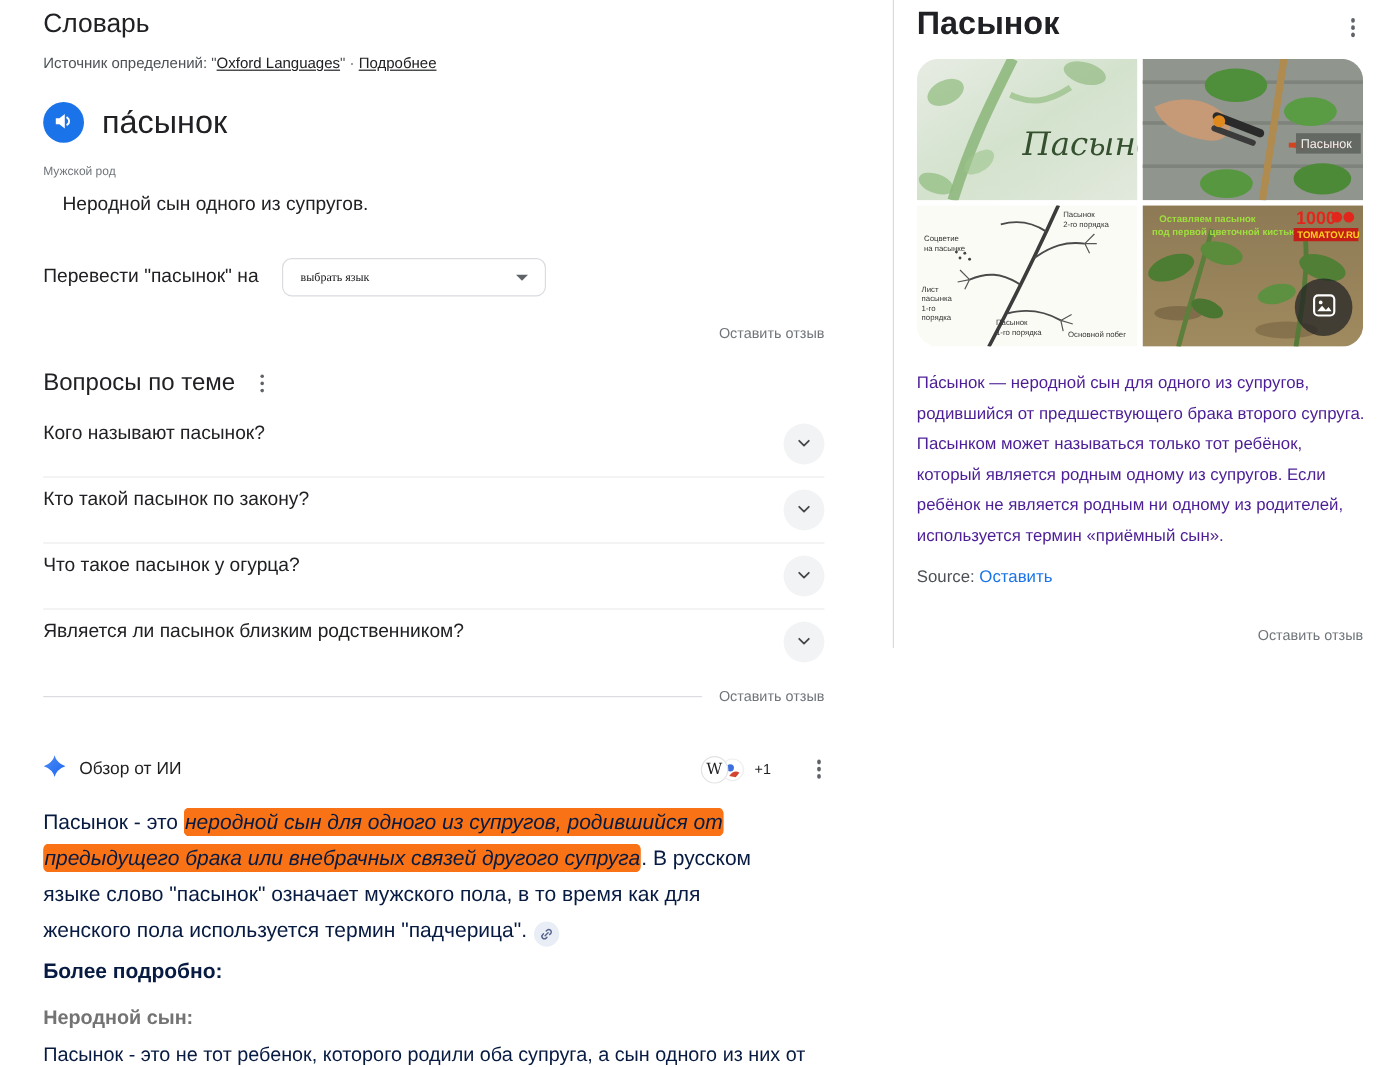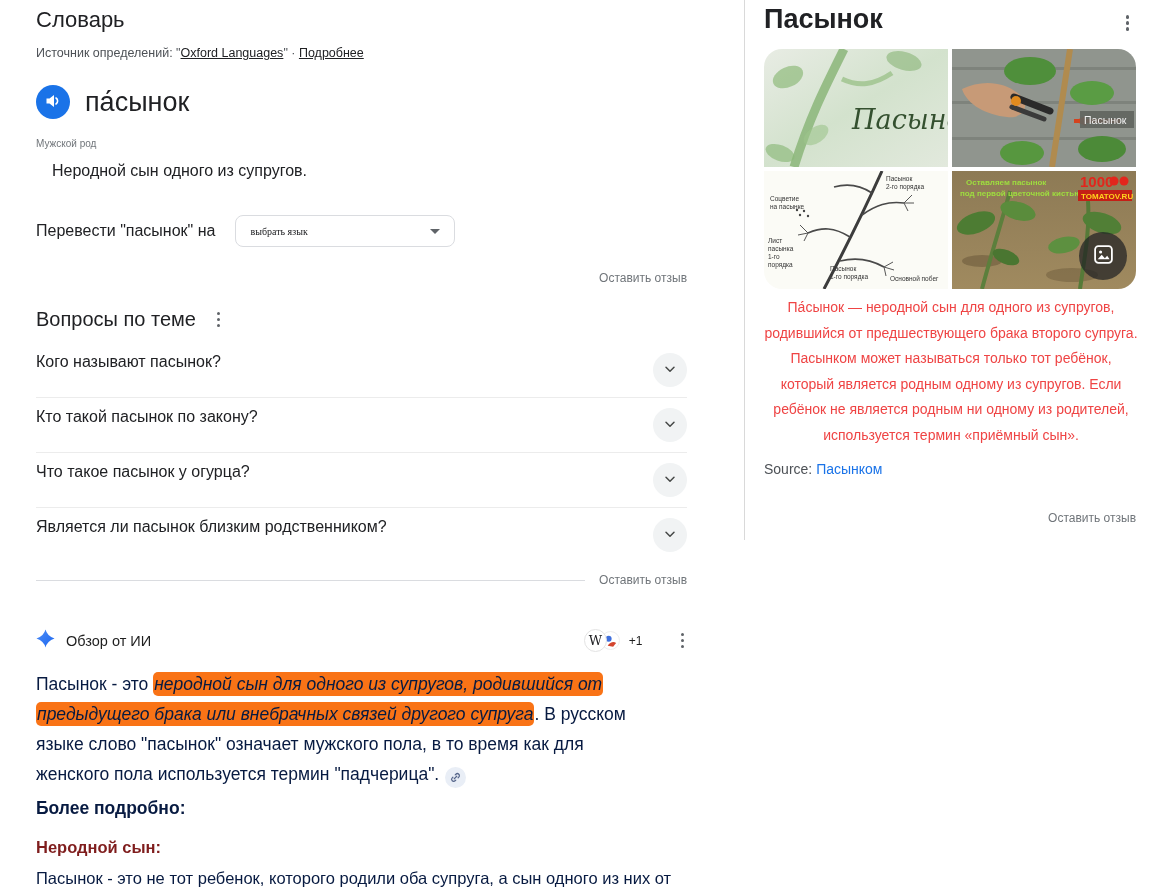--- a/index.html
+++ b/index.html
@@ -67,42 +67,42 @@
   .plus-count { font-size:12px; color:#1f1f1f; margin-left:2px; }
   .ai-kebab { margin-left:28px; }
 
   .ai-p1 { margin-top:17px; width:604px; font-size:17.5px; line-height:30px; color:#071a41; }
   .ai-highlight { background:#f97316; border-radius:5px; padding:2px 1px;
                   -webkit-box-decoration-break:clone; box-decoration-break:clone;font-style:italic; }
   .link-pill { display:inline-flex; width:21px; height:21px; border-radius:50%; background:#e9eef6;
                align-items:center; justify-content:center; vertical-align:-4px; margin-left:6px; cursor:pointer; }
 
   .ai-more-heading { margin-top:9px; font-size:17.5px; font-weight:bold; color:#071a41; }
-  .ai-sub-heading { margin-top:19px; font-size:16.5px; font-weight:bold; color:#7f1d1d; }
+  .ai-sub-heading { margin-top:19px; font-size:16.5px; font-weight:bold; color:#737373; }
   .ai-p2 { margin-top:7px; width:660px; font-size:16.5px; line-height:28px; color:#071a41; }
 
   
   .right-panel { position:absolute; left:744px; top:0; width:422px; }
   .panel-divider { position:absolute; left:0; top:0; width:1px; height:540px; background:#d9d9d9; }
   .rp-inner { padding-left:20px; }
 
   .kp-header { display:flex; align-items:flex-start; justify-content:space-between; padding-top:4px; }
   .kp-title { font-size:27px; color:#202124; }
   .kp-kebab { margin-top:8px; margin-right:34px; }
 
   .image-grid { position:relative; margin-top:14px; width:372px; height:240px;
                 display:grid; grid-template-columns:184px 184px; grid-template-rows:118px 118px;
                 gap:4px; border-radius:18px; overflow:hidden; cursor:pointer; }
   .tile { width:100%; height:100%; overflow:hidden; }
   .tile svg { display:block; width:100%; height:100%; }
   .gallery-btn { position:absolute; right:9px; bottom:9px; width:48px; height:48px; border-radius:50%;
                  background:rgba(32,33,36,0.72); border:none; display:flex; align-items:center;
                  justify-content:center; cursor:pointer; }
 
-  .kp-desc { margin-top:6px; width:374px; font-size:14px; line-height:25.5px; color:#ef4444;text-align:center; }
+  .kp-desc { margin-top:17px; width:374px; font-size:14px; line-height:25.5px; color:#4c1d95; }
   .kp-source { margin-top:13px; font-size:14px; color:#4d5156; }
   .kp-source a { color:#1a73e8; text-decoration:none; cursor:pointer; }
   .kp-feedback { margin-top:34px; width:372px; text-align:right; font-size:12px; color:#70757a; }
 </style>
 </head>
 <body>
 
 <div class="page">
 
   <div class="left-col">
@@ -376,21 +376,21 @@
               <circle cx="7.2" cy="7.6" r="1.5" fill="#fff"></circle>
               <path d="M4.5 14.6 l3.8-4.4 3 3.4 2.2-2.3 2.3 3.3 z" fill="#fff"></path>
             </svg>
           </span>
         </button>
       </div>
 
       <p class="kp-desc">Па́сынок — неродной сын для одного из супругов, родившийся от предшествующего брака второго супруга. Пасынком может называться только тот ребёнок, который является родным одному из супругов. Если ребёнок не является родным ни одному из родителей, используется термин «приёмный сын».</p>
 
       <div class="kp-source">
-        <span>Source: </span><a>Пасынком</a>
+        <span>Source: </span><a>Оставить</a>
       </div>
 
       <div class="kp-feedback">
         <span class="feedback-link">Оставить отзыв</span>
       </div>
     </div>
   </div>
 </div>
 
 </body></html>

